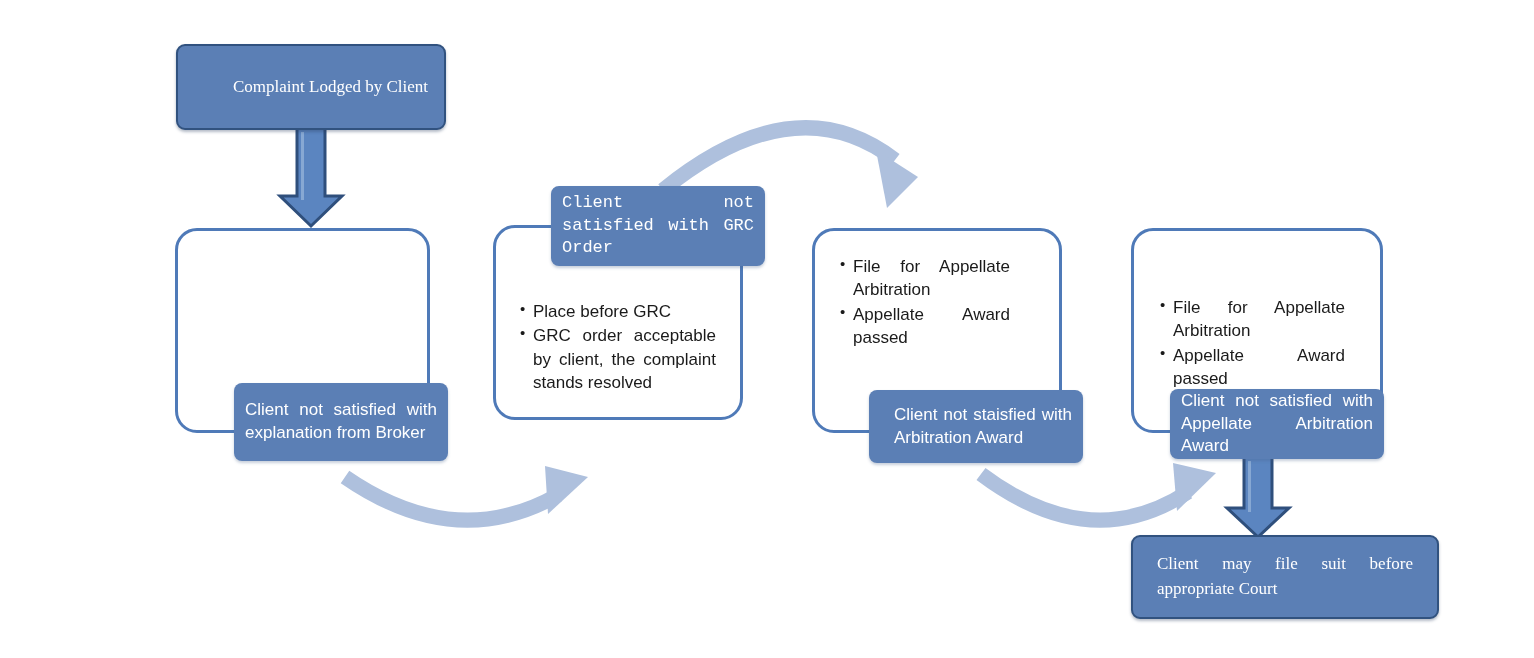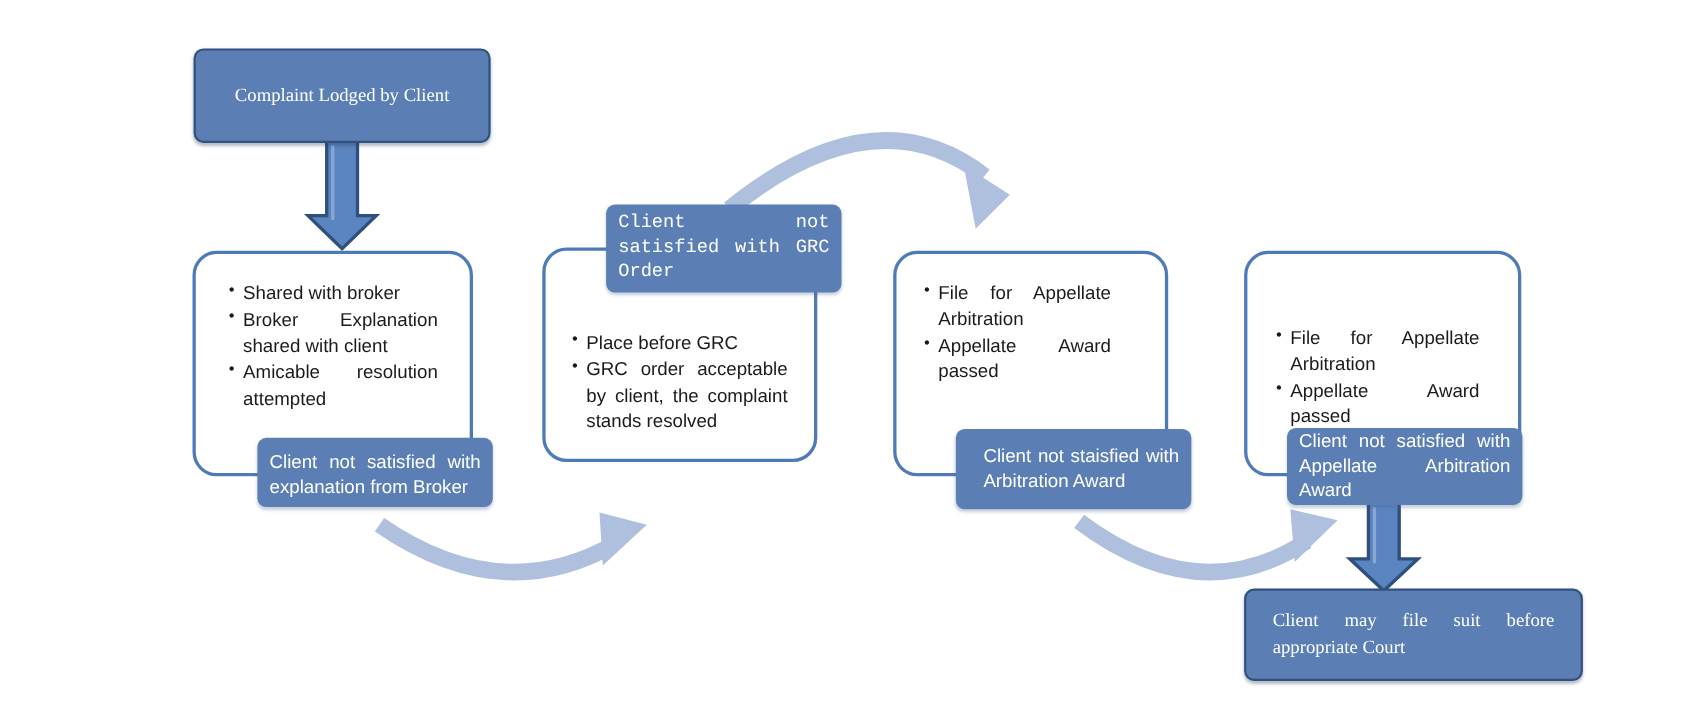--- a/index.html
+++ b/index.html
@@ -30,21 +30,21 @@
     font-size: 17px;
     line-height: 1.45;
     display: flex;
     align-items: center;
     justify-content: center;
     text-align: center;
     padding: 6px 16px;
     box-shadow: 0 2px 3px rgba(40,60,95,0.35);
     z-index: 6;
   }
-  .blue-box .inner { width: 100%; }
+  .blue-box .inner { width: 100%; text-align: right; }
 
   
   .outline-box {
     position: absolute;
     box-sizing: border-box;
     background: #ffffff;
     border: 3px solid #4F7AB8;
     border-radius: 22px;
     z-index: 2;
   }
@@ -109,27 +109,22 @@
     pointer-events: none;
   }
 </style>
 </head>
 <body>
 
 <div id="canvas">
 
   <div class="outline-box" style="left:175px; top:228px; width:255px; height:205px;"></div>
 
-  <ul class="bullets" style="left:208px; top:255px; width:190px;">
-    <li>Shared with broker</li>
-    <li>Broker Explanation shared with client</li>
-    <li>Amicable resolution attempted</li>
-  </ul>
 
-  <div class="tag-box" style="left:234px; top:398px; width:214px; height:63px;align-items:flex-end;">
+  <div class="tag-box" style="left:234px; top:383px; width:214px; height:78px;">
     <span class="inner">Client not satisfied with explanation from Broker</span>
   </div>
 
   <div class="outline-box" style="left:493px; top:225px; width:250px; height:195px;"></div>
 
   <ul class="bullets" style="left:520px; top:300px; width:196px;">
     <li>Place before GRC</li>
     <li>GRC order acceptable by client, the complaint stands resolved</li>
   </ul>
 

